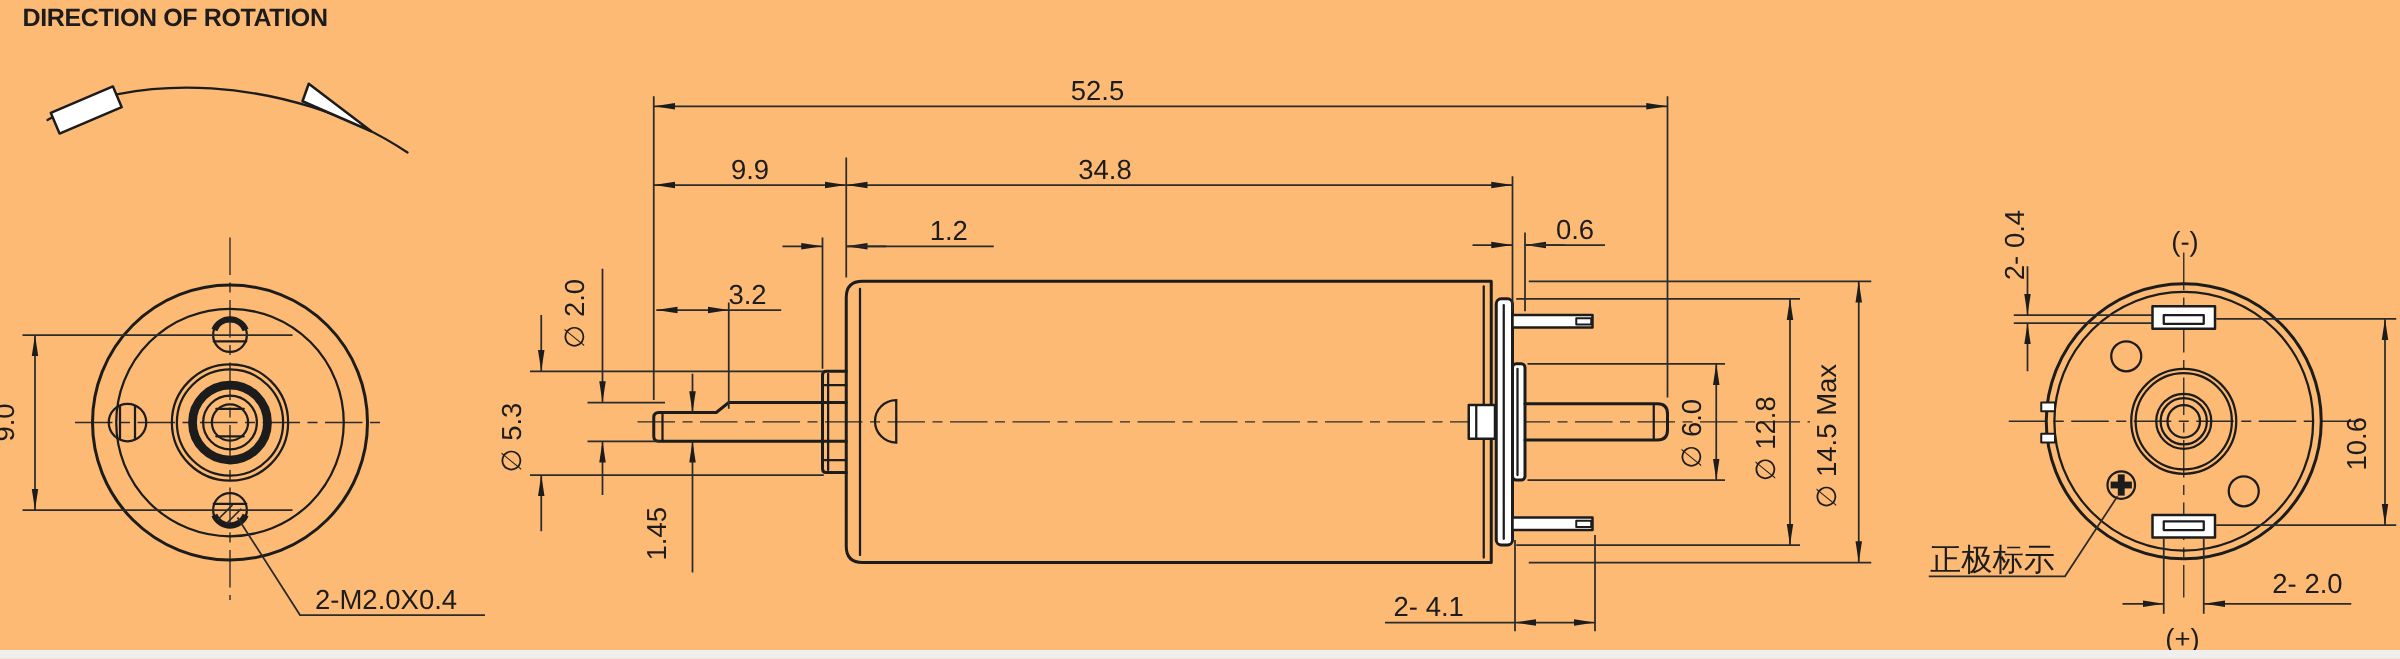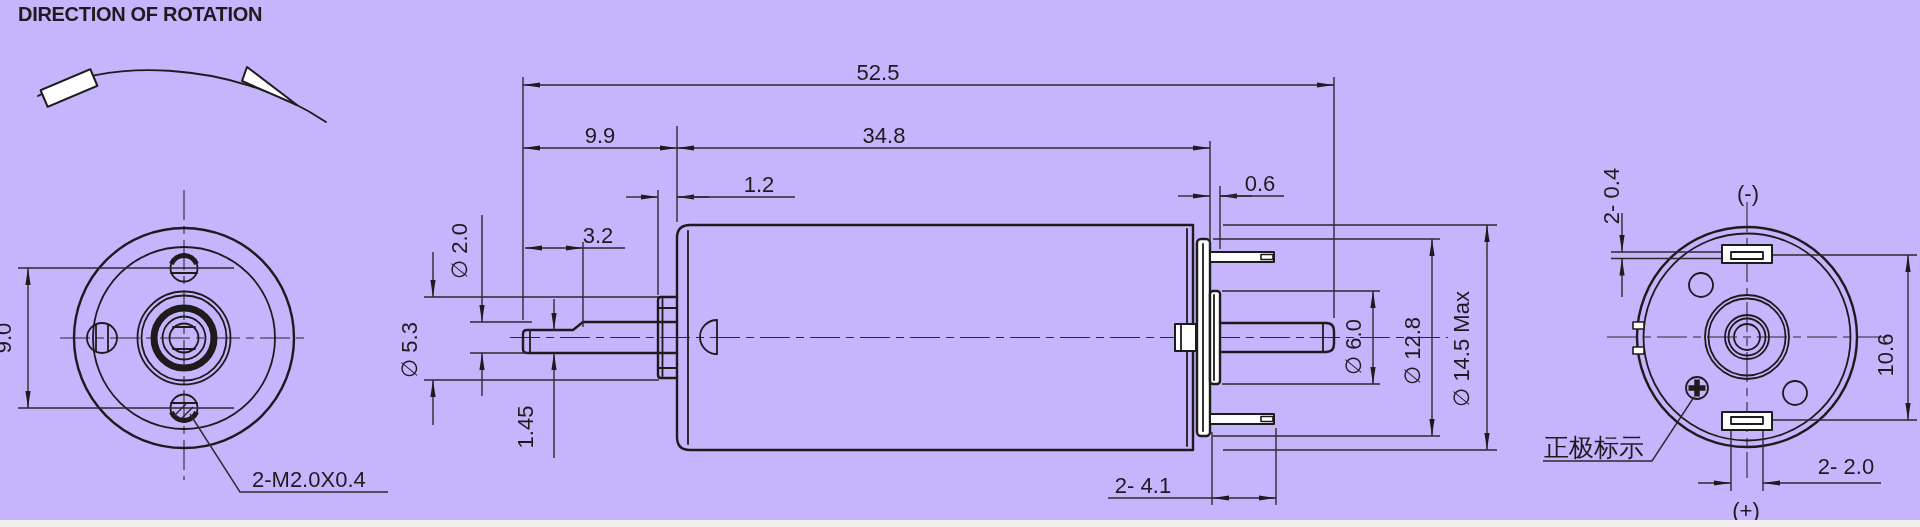--- a/index.html
+++ b/index.html
@@ -1,16 +1,16 @@
 <!DOCTYPE html>
 <html><head>
 <meta charset="utf-8">
 <style>
   html,body{margin:0;padding:0;background:#fff;}
-  .stage{position:relative;width:1920px;height:527px;background:#c4b5fd;overflow:hidden;
+  .stage{position:relative;width:1920px;height:527px;background:#fdba74;overflow:hidden;
          font-family:"Liberation Sans",sans-serif;}
   svg{display:block;}
   .ol{stroke:#1c1c1c;stroke-width:2.4;fill:none;stroke-linecap:round;stroke-linejoin:round;}
   .ol2{stroke:#1c1c1c;stroke-width:1.8;fill:none;stroke-linecap:round;}
   .olw{stroke:#1c1c1c;stroke-width:2.4;fill:#ffffff;stroke-linejoin:round;}
   .dl{stroke:#2b2b2b;stroke-width:1.4;fill:none;}
   .cl{stroke:#2b2b2b;stroke-width:1.1;fill:none;stroke-dasharray:30 6 8 6;}
   .thick{stroke:#1c1c1c;stroke-width:7;fill:none;}
   .halfarc{stroke:#1c1c1c;stroke-width:5;fill:none;}
   text.dim{font:22px "Liberation Sans",sans-serif;fill:#1c1c1c;}

